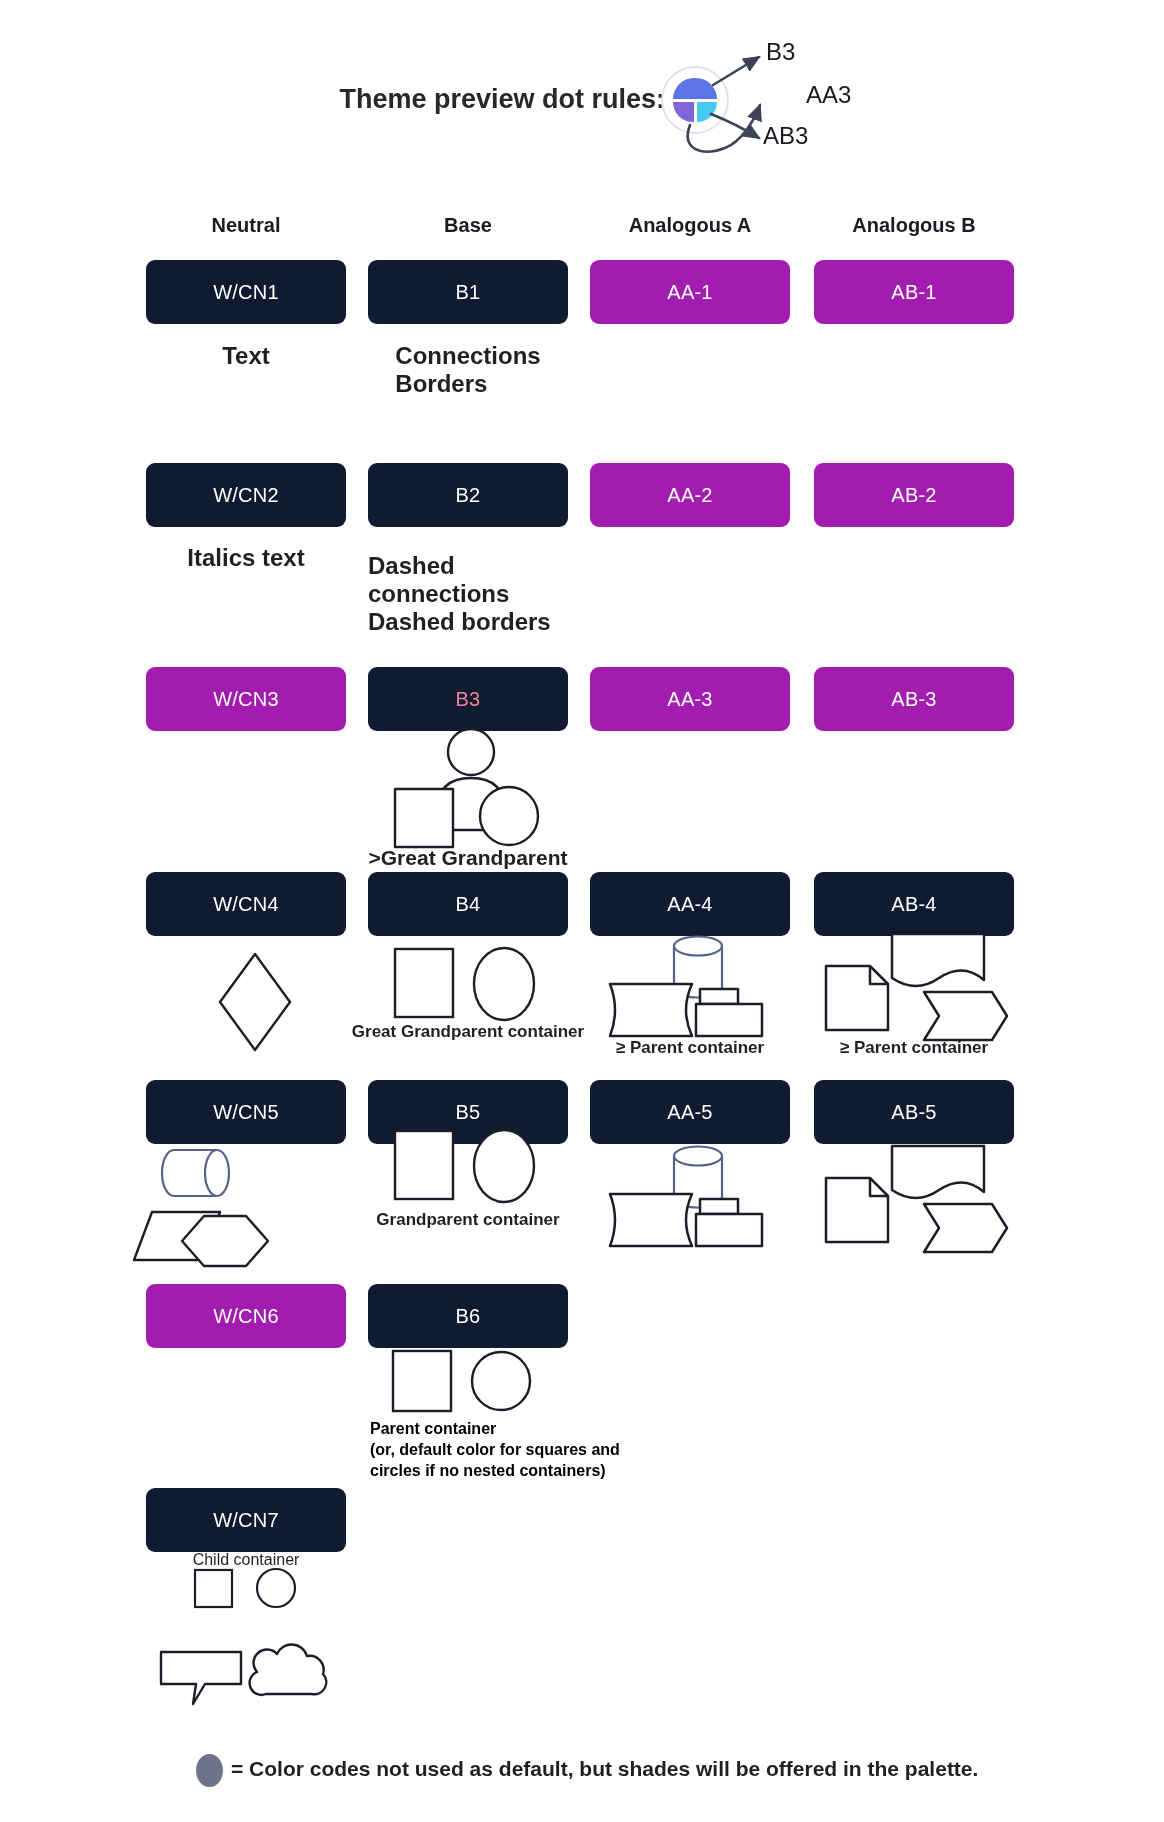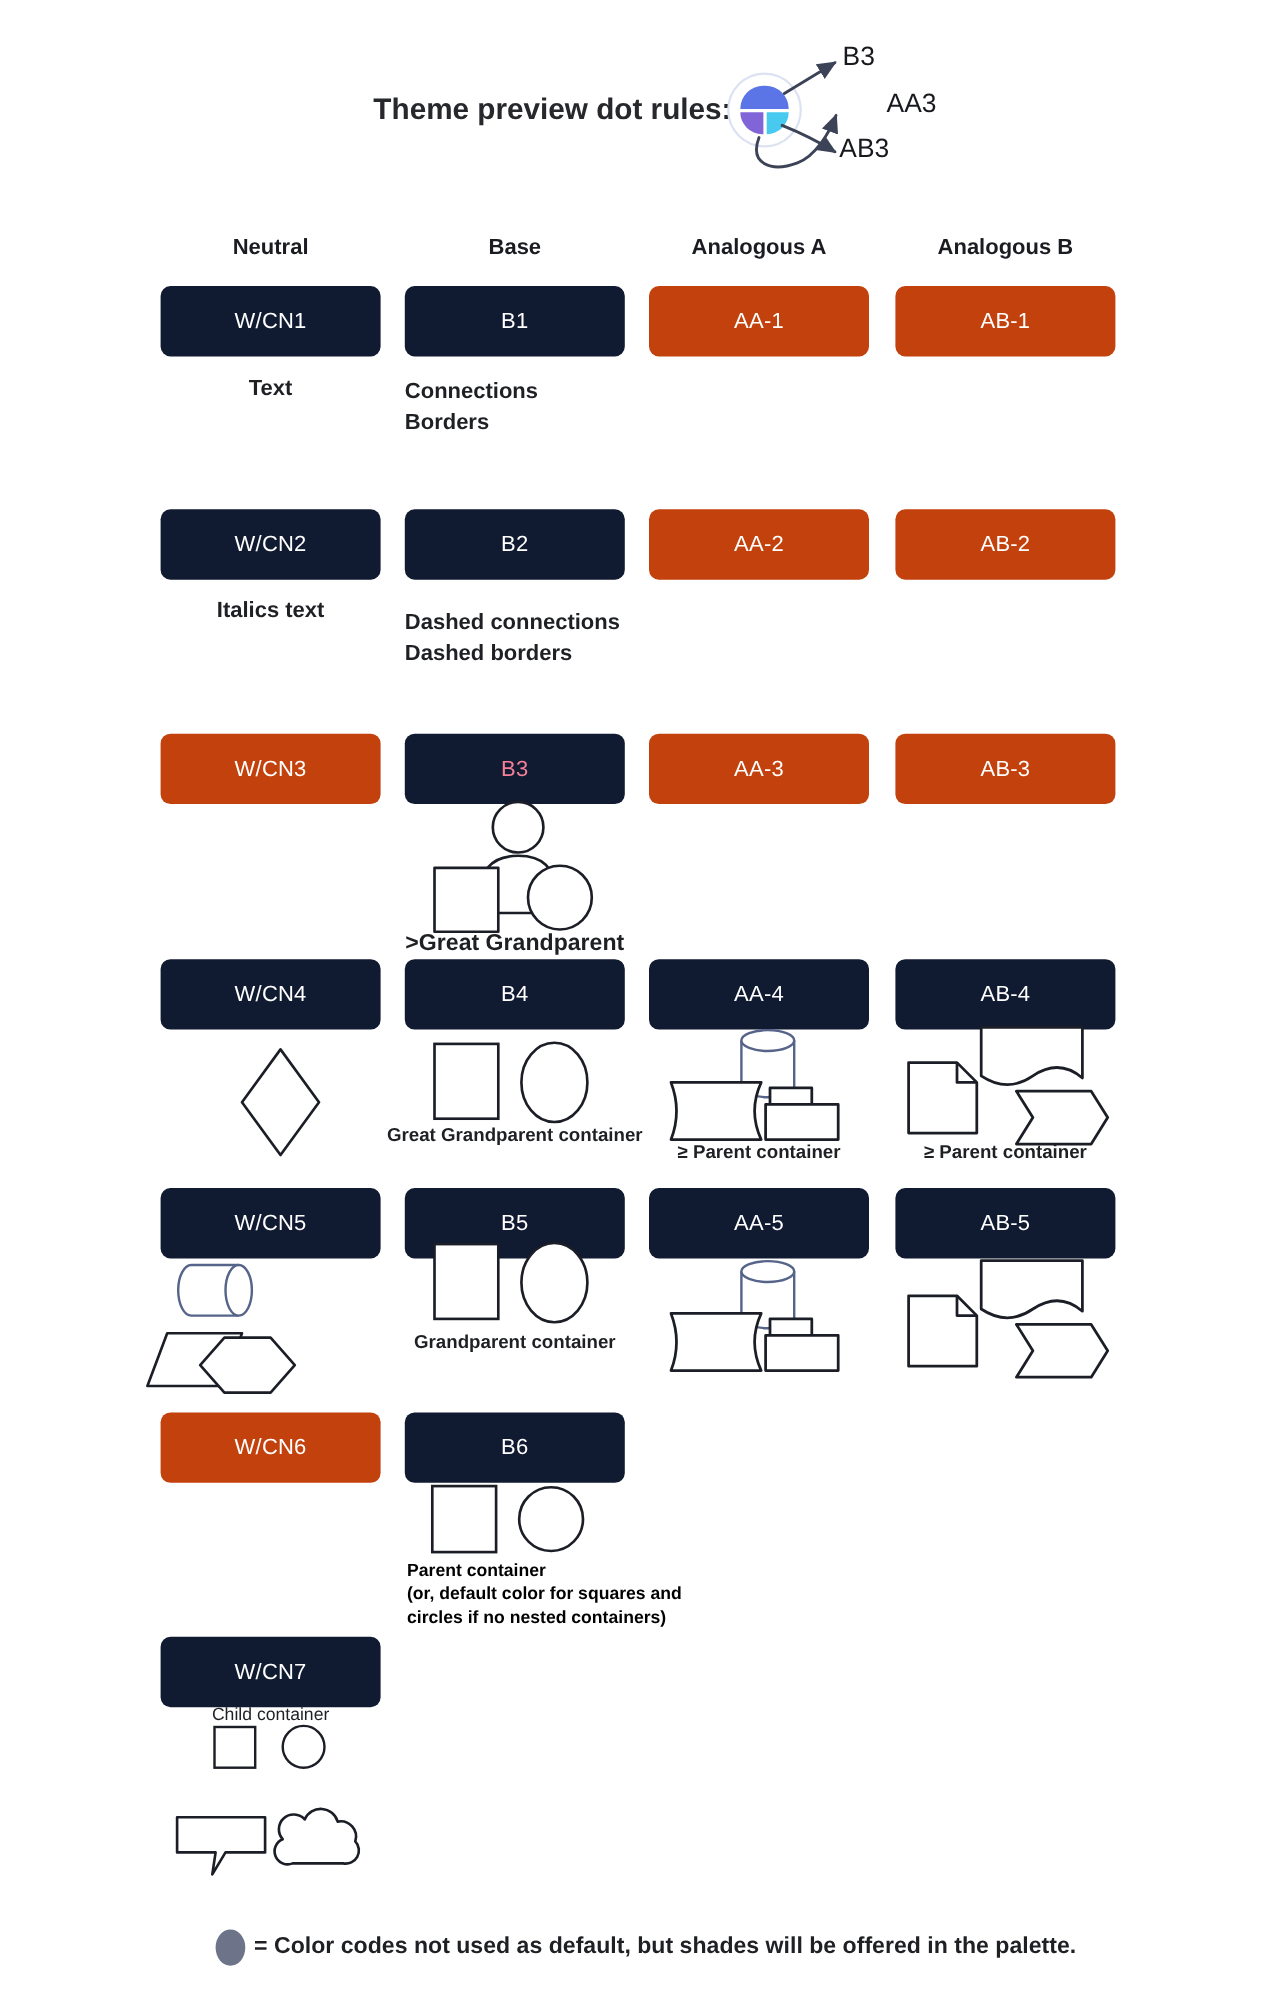--- a/index.html
+++ b/index.html
@@ -18,27 +18,27 @@
   .dotlabel{position:absolute;font-size:24px;color:#17191e;white-space:nowrap}
   .dl-b3{left:766px;top:38px}.dl-aa3{left:806px;top:81px}.dl-ab3{left:763px;top:122px}
 
   
   .c1{left:146px}.c2{left:368px}.c3{left:590px}.c4{left:814px}
   .r1{top:260px}.r2{top:463px}.r3{top:667px}.r4{top:872px}.r5{top:1080px}.r6{top:1284px}.r7{top:1488px}
   .colhead{position:absolute;top:214px;width:200px;text-align:center;font-size:20px;font-weight:700;color:#1a1c21}
   .swatch{position:absolute;width:200px;height:64px;border-radius:9px;display:flex;align-items:center;
           justify-content:center;font-size:20px;font-weight:400;color:#ffffff;letter-spacing:.2px}
   .dark{background:#101a30}
-  .gray{background:#c2410c}
+  .gray{background:#a21caf}
   .pink{color:#f5809a}
 
   
-  .cap{position:absolute;width:200px;text-align:center;font-size:20px;font-weight:700;color:#1e2024}
-  .capblock{position:absolute;width:200px;display:flex;
-            font-size:20px;font-weight:700;color:#1e2024}
+  .cap{position:absolute;width:200px;text-align:center;font-size:24px;font-weight:700;color:#1e2024}
+  .capblock{position:absolute;width:200px;display:flex;justify-content:center;
+            font-size:24px;font-weight:700;color:#1e2024}
   .capblock .inner{text-align:left;line-height:28px}
   .capblock .line{display:block}
   .smallcap{font-size:21px;width:260px;margin-left:-30px}
   .medcap{font-size:17px;width:240px;margin-left:-20px}
   .b6cap{position:absolute;left:370px;top:1418px;width:300px;text-align:left;
          font-size:16px;font-weight:700;line-height:21px;color:#000000}
   .b6cap .line{display:block}
   .childcap{position:absolute;left:146px;top:1551px;width:200px;text-align:center;
             font-size:16px;font-weight:400;color:#1e2024}
 

